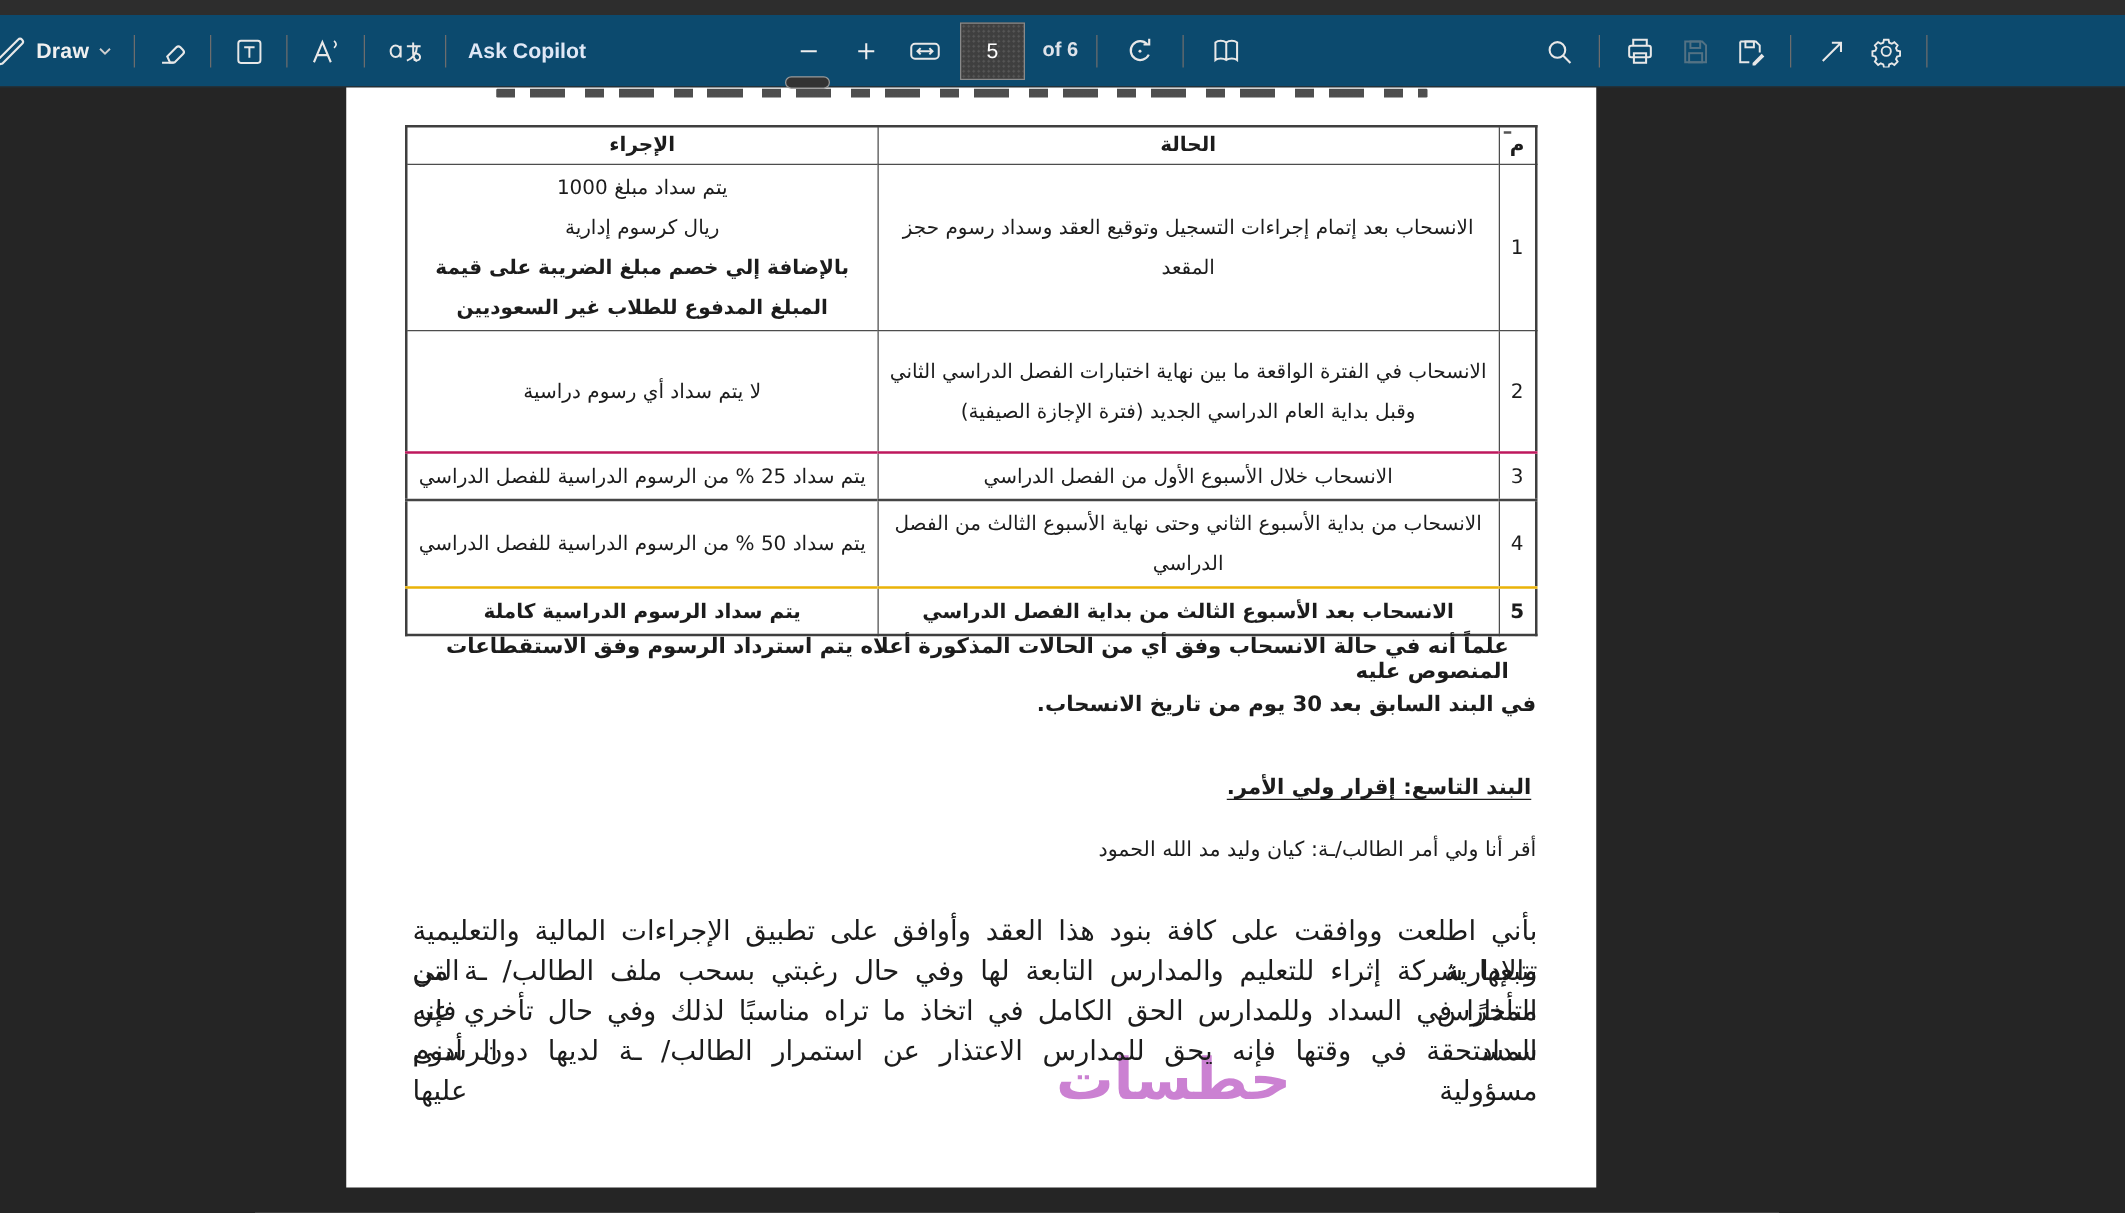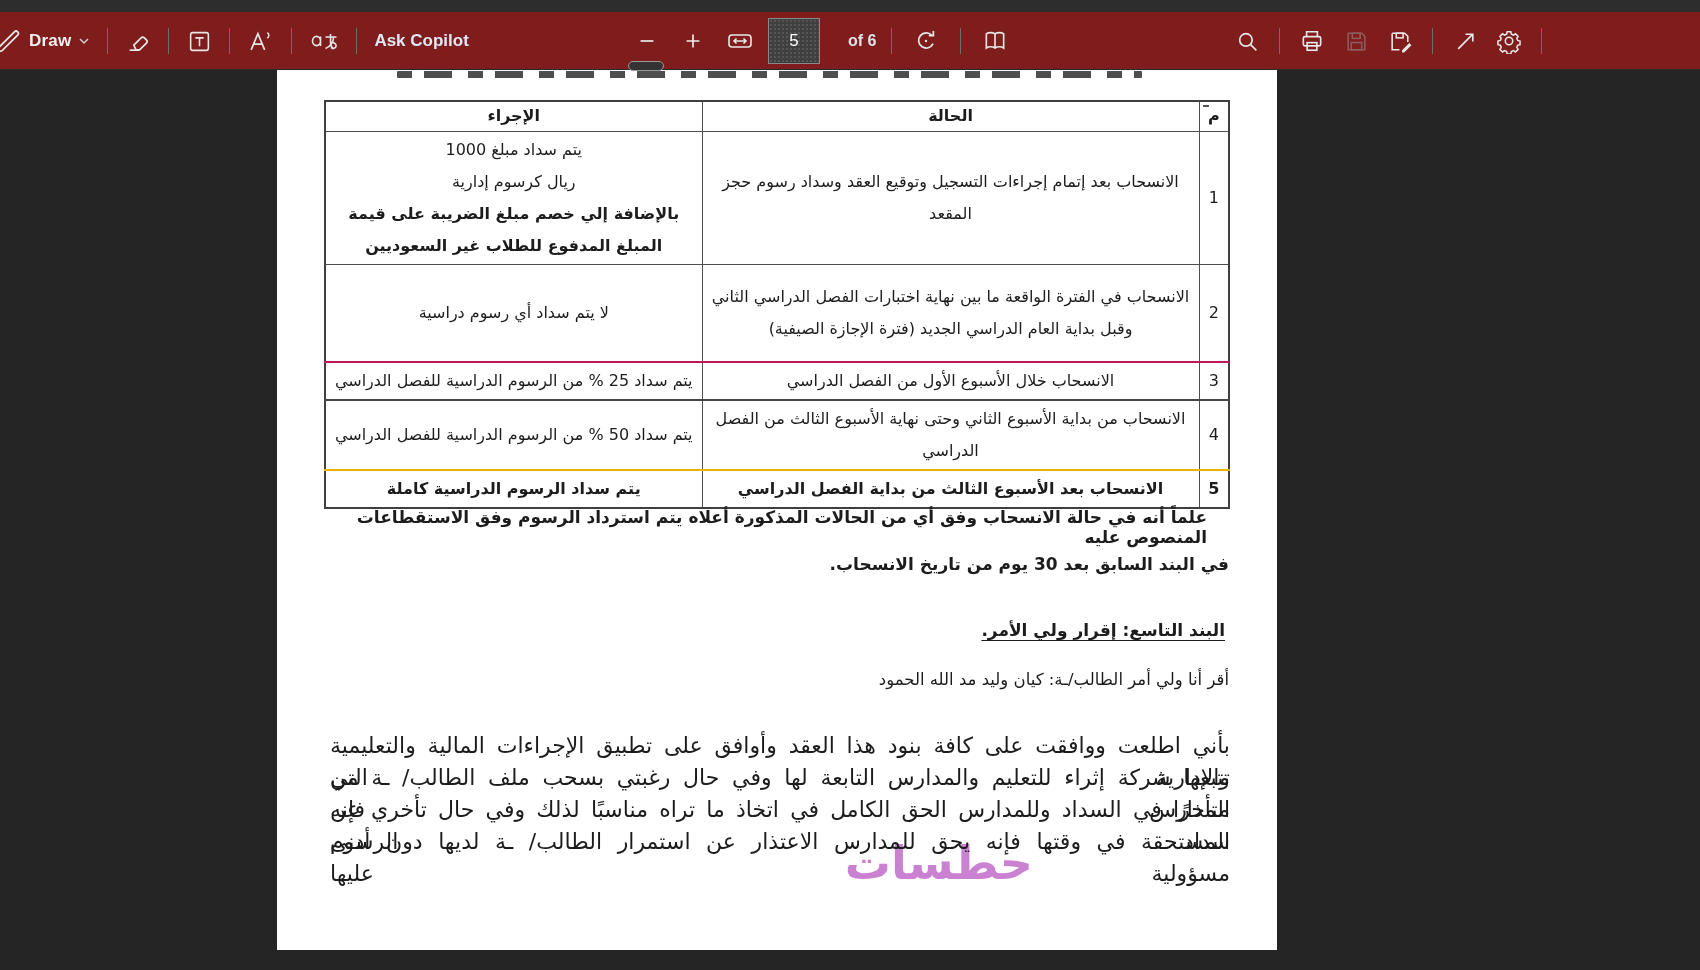--- a/index.html
+++ b/index.html
@@ -4,39 +4,39 @@
 <style>
   * { box-sizing: border-box; margin: 0; padding: 0; }
   html,body { background:#1c1c1c; }
   .viewer {
     position: relative; width: 1700px; height: 970px; overflow: hidden;
     background:#252525; font-family:"Liberation Sans", sans-serif;
   }
   
   .topstrip { position:absolute; left:0; top:0; width:100%; height:12px; background:#2d2d2d; }
   
-  .toolbar { position:absolute; left:0; top:12px; width:100%; height:58px; background:#7f1d1d; border-bottom:1px solid #2a2a2a; }
+  .toolbar { position:absolute; left:0; top:12px; width:100%; height:58px; background:#0c4a6e; border-bottom:1px solid #2a2a2a; }
   .tb-group { position:absolute; top:0; height:58px; display:flex; align-items:center; }
   .tb-left   { left:-10px; gap:4px; }
   .tb-center { left:628px; gap:8px; }
   .tb-right  { left:1228px; gap:6px; }
   .tb-btn {
     background:transparent; border:none; color:#e8e8e8; display:flex; align-items:center;
     justify-content:center; height:42px; min-width:38px; padding:0 6px; cursor:pointer; gap:7px;
   }
   .tb-btn svg { display:block; }
   .tb-label { font-size:17px; font-weight:600; color:#f0f0f0; letter-spacing:.2px; }
   .copilot-label { font-size:17px; font-weight:600; color:#dfe8f6; }
   .sep { width:1px; height:26px; background:#6d6d6d; margin:0 7px; flex:none; }
   .page-input {
     width:52px; height:46px; background:#3f3f3f; border:1px solid #8a8a8a; color:#ffffff;
     font-size:17px; text-align:center; outline:none; font-family:"Liberation Sans",sans-serif;
     background-image: radial-gradient(#565656 1px, transparent 1px); background-size:4px 4px;
   }
-  .of-label { font-size:16px; color:#dfe3ea; font-weight:600; margin-left:20px; white-space:nowrap; }
+  .of-label { font-size:16px; color:#dfe3ea; font-weight:600; margin-left:6px; white-space:nowrap; }
   .dim svg { opacity:.5; }
   
   .canvas { position:absolute; left:0; top:70px; width:100%; height:900px; background:#252525; }
   .page {
     position:absolute; left:277px; top:0; width:1000px; height:880px; background:#ffffff;
     direction:rtl; font-family:"DejaVu Sans", sans-serif; color:#1c1c1c;
   }
   .page-handle {
     position:absolute; left:905px; top:61px; width:36px; height:10px; border:1px solid #9a9a9a;
     border-radius:5px; background:#333333; z-index:6;

